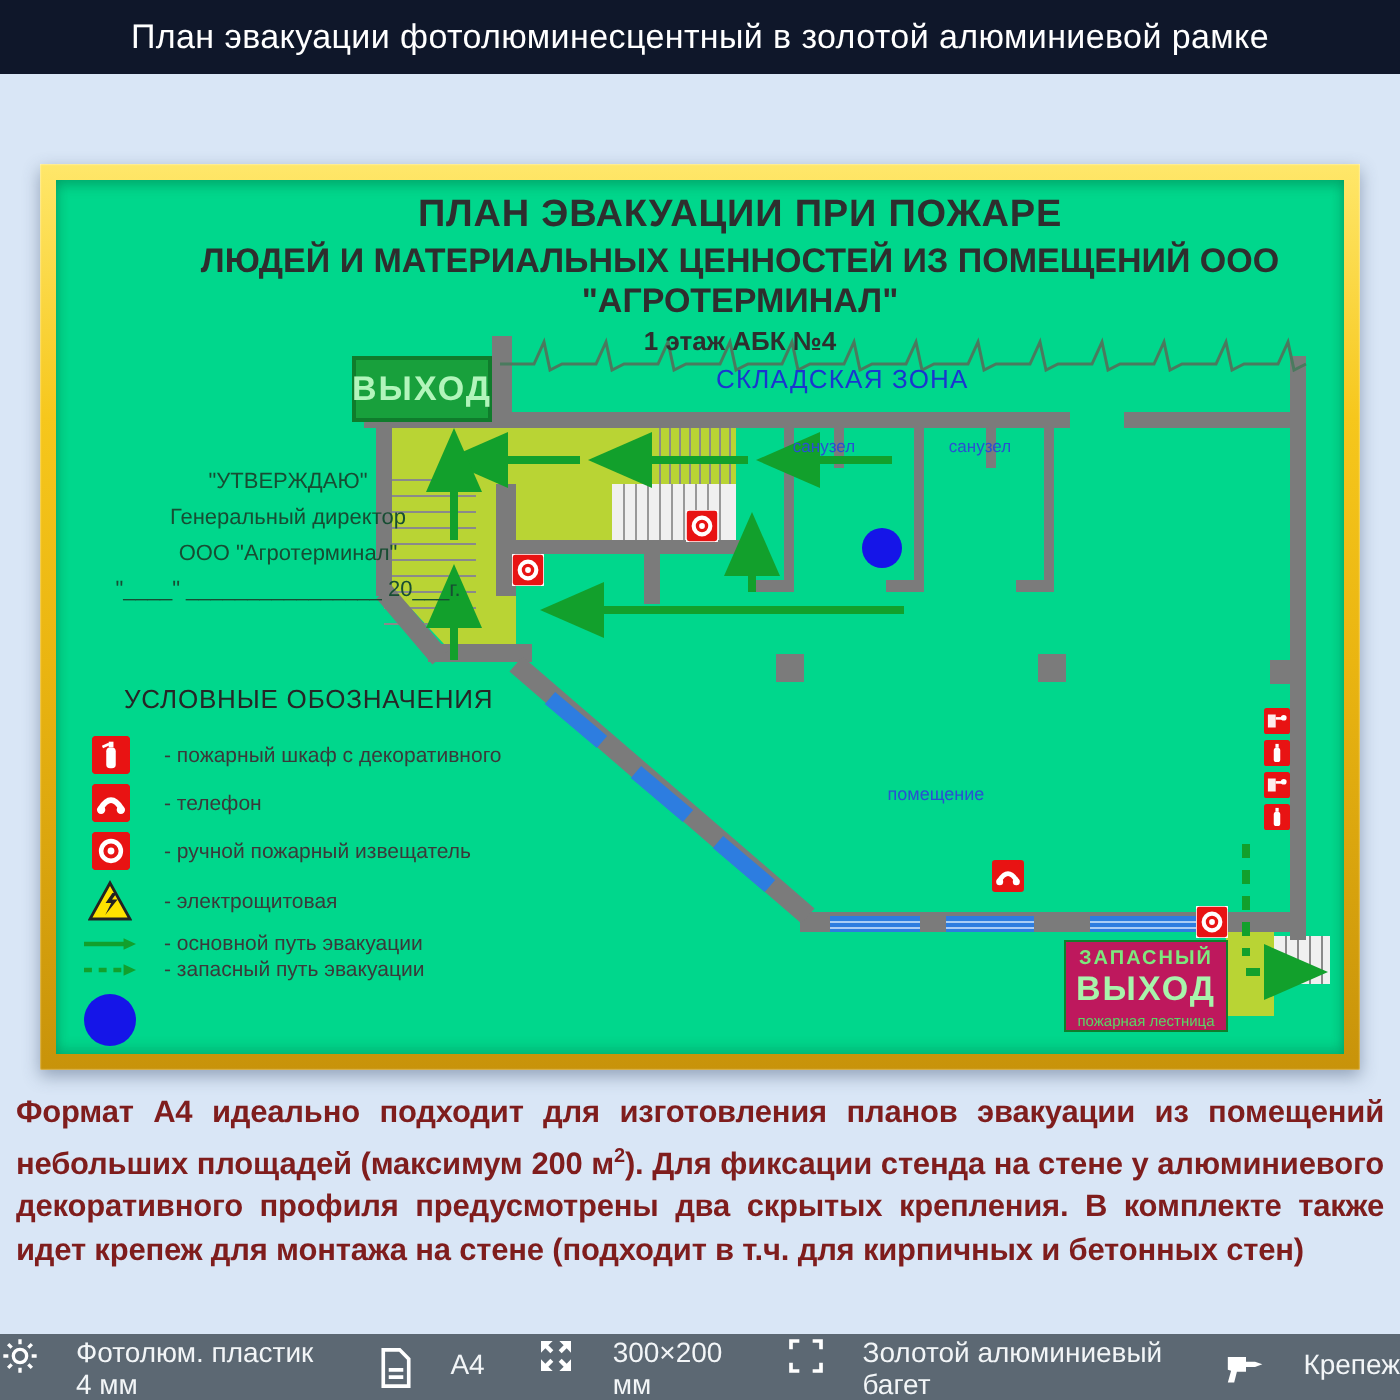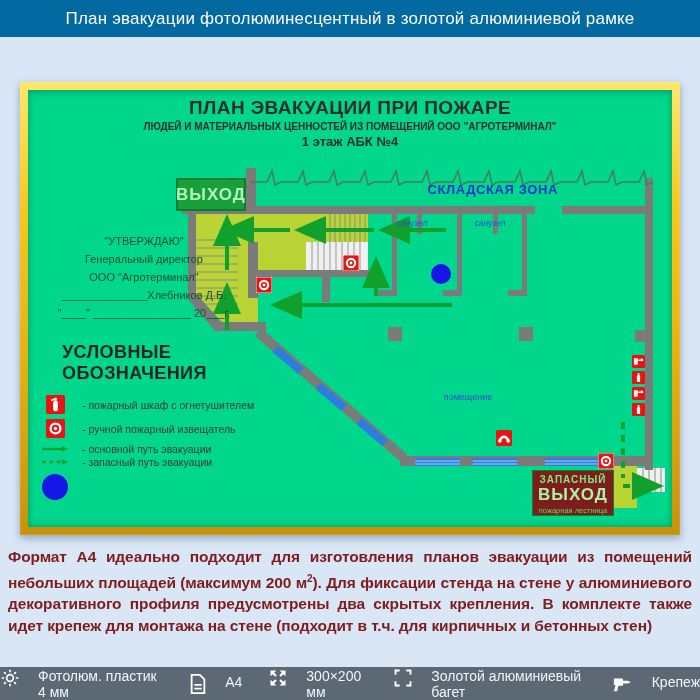--- a/index.html
+++ b/index.html
@@ -4,70 +4,70 @@
 <style>
   html,body{margin:0;padding:0;}
   body{
     width:700px;height:700px;position:relative;overflow:hidden;
     background:#d9e6f6;
     font-family:"Liberation Sans", sans-serif;
   }
   
   .top-banner{
     position:absolute;left:0;top:0;width:700px;height:37px;
-    background:#0369a1;color:#fff;
+    background:#0f172a;color:#fff;
     display:flex;align-items:center;justify-content:center;
     font-size:17px;letter-spacing:.2px;
   }
   
   .frame{
     position:absolute;left:20px;top:82px;width:644px;height:437px;
     padding:8px;
     background:linear-gradient(180deg,#ffe76a 0%,#f6c71c 28%,#eab511 55%,#c8930a 100%);
     box-shadow:0 3px 8px rgba(60,80,110,.45), inset 0 0 1px #fff;
   }
   .plan{
     position:relative;width:644px;height:437px;background:#00d78c;
     box-shadow:inset 0 3px 6px rgba(0,100,60,.35), inset 0 -3px 6px rgba(0,100,60,.25);
     overflow:hidden;
   }
   .plan-svg{position:absolute;left:0;top:0;}
-  .plan-titles{position:absolute;left:0;top:7px;width:100%;text-align:center;color:#2e2e2e;}
+  .plan-titles{position:absolute;left:0;top:7px;width:100%;text-align:center;color:#2e2e2e;padding-left:20px;}
   .pt1{font-size:19px;font-weight:600;letter-spacing:.4px;}
-  .pt2{font-size:10px;font-weight:600;margin-top:2px;}
+  .pt2{font-size:17px;font-weight:600;margin-top:2px;}
   .pt3{font-size:13px;font-weight:600;margin-top:2px;}
   .exit-box{
     position:absolute;left:148px;top:88px;width:70px;height:33px;
     background:#18a03c;border:2px solid #0f7c2c;box-sizing:border-box;
     color:#b2f5bb;font-weight:bold;font-size:17px;
     display:flex;align-items:center;justify-content:center;letter-spacing:1px;
   }
   .storage-label{
-    position:absolute;left:330px;top:92px;width:200px;text-align:right;
-    color:#1a35cf;font-weight:bold;font-size:13px;letter-spacing:.6px;
+    position:absolute;left:330px;top:92px;width:200px;text-align:left;
+    color:#1a35cf;font-weight:normal;font-size:13px;letter-spacing:.6px;
   }
   .room-label{position:absolute;color:#2a4fd2;font-size:8.5px;text-align:center;}
   .bath1{left:364px;top:128px;width:40px;}
   .bath2{left:442px;top:128px;width:40px;}
   .pom{left:400px;top:302px;width:80px;font-size:9px;}
   .emergency-box{
     position:absolute;left:504px;top:380px;width:82px;height:46px;
-    background:#7f1d1d;border:1px solid #0e7f2b;box-sizing:border-box;
+    background:#be185d;border:1px solid #0e7f2b;box-sizing:border-box;
     text-align:center;line-height:1;
   }
   .em1{color:#7de87d;font-size:10px;font-weight:bold;margin-top:4px;letter-spacing:1px;}
   .em2{color:#a8f3ab;font-size:17px;font-weight:bold;margin-top:1px;letter-spacing:1px;}
   .em3{color:#58d865;font-size:7.5px;margin-top:4px;}
   .approval{
     position:absolute;left:8px;top:142px;width:216px;text-align:center;
     color:#174d33;font-size:11px;line-height:18px;
   }
   
   .legend{position:absolute;left:14px;top:252px;width:260px;}
-  .lg-title{font-size:18px;font-weight:700;color:#262626;margin:0 0 11px 20px;letter-spacing:.4px;}
+  .lg-title{font-size:13px;font-weight:400;color:#262626;margin:0 0 11px 20px;letter-spacing:.4px;}
   .lg-row{display:flex;align-items:center;margin-bottom:5px;}
   .lg-row .lg-label{font-size:10.5px;color:#3a3a3a;margin-left:14px;white-space:nowrap;}
   .lg-ic{width:26px;display:flex;justify-content:center;align-items:center;flex:0 0 26px;}
   .red-sq{background:#e81313;border-radius:2px;display:block;}
   .sz20{width:19px;height:19px;}
   .arrow-rows{margin-bottom:3px;}
   .dot-blue{width:26px;height:26px;border-radius:50%;background:#1515e8;display:block;}
   
   .p-ic{position:absolute;}
   
@@ -185,52 +185,71 @@
     <div class="emergency-box">
       <div class="em1">ЗАПАСНЫЙ</div>
       <div class="em2">ВЫХОД</div>
       <div class="em3">пожарная лестница</div>
     </div>
 
     <div class="approval">
       <div>"УТВЕРЖДАЮ"</div>
       <div>Генеральный директор</div>
       <div>ООО "Агротерминал"</div>
-      <div>______________Хлебников Д.Б.</div>
       <div>"____" ________________ 20___г.</div>
     </div>
 
     <div class="legend">
       <div class="lg-title">УСЛОВНЫЕ ОБОЗНАЧЕНИЯ</div>
 
 
       <div class="lg-row">
         <span class="lg-ic">
           <svg class="red-sq sz20" viewBox="0 0 20 20">
               <rect width="20" height="20" rx="2" fill="#e81313"></rect>
               <rect x="7.5" y="6" width="5" height="11" rx="2" fill="#fff"></rect>
               <rect x="8.8" y="3" width="2.5" height="3" fill="#fff"></rect>
               <path d="M9,4.2 l-3.5,1.6" stroke="#fff" stroke-width="1.5"></path>
             </svg>
         </span>
-        <span class="lg-label">- пожарный шкаф с огнетушителем</span>
-      </div>
-
+        <span class="lg-label">- пожарный шкаф с декоративного</span>
+      </div>
+
+      <div class="lg-row">
+        <span class="lg-ic">
+          <svg class="red-sq sz20" viewBox="0 0 20 20">
+              <rect width="20" height="20" rx="2" fill="#e81313"></rect>
+              <path d="M4.5,13 Q10,4 15.5,13" stroke="#fff" stroke-width="3" fill="none"></path>
+              <circle cx="4.8" cy="13.6" r="2.2" fill="#fff"></circle>
+              <circle cx="15.2" cy="13.6" r="2.2" fill="#fff"></circle>
+            </svg>
+        </span>
+        <span class="lg-label">- телефон</span>
+      </div>
 
       <div class="lg-row">
         <span class="lg-ic">
           <svg class="red-sq sz20" viewBox="0 0 20 20">
               <rect width="20" height="20" rx="2" fill="#e81313"></rect>
               <circle cx="10" cy="10" r="5.2" stroke="#fff" stroke-width="2.4" fill="none"></circle>
               <circle cx="10" cy="10" r="1.8" fill="#fff"></circle>
             </svg>
         </span>
         <span class="lg-label">- ручной пожарный извещатель</span>
       </div>
 
+      <div class="lg-row">
+        <span class="lg-ic">
+          <svg width="22" height="21" viewBox="0 0 22 21">
+              <path d="M11,1.5 L21,19.5 H1 Z" fill="#ffe300" stroke="#222" stroke-width="1.4"></path>
+              <path d="M12.2,6.5 L8.8,11.5 h2.8 l-3,6 6.2,-7.8 h-2.8 l2.4,-3.2 Z" fill="#222"></path>
+            </svg>
+        </span>
+        <span class="lg-label">- электрощитовая</span>
+      </div>
 
       <div class="lg-row arrow-rows" style="margin-bottom:1px;">
         <span class="lg-ic">
           <svg width="46" height="10" viewBox="0 0 46 10">
               <line x1="0" y1="5" x2="36" y2="5" stroke="#12a02c" stroke-width="4"></line>
               <path d="M35,0 L46,5 L35,10 Z" fill="#12a02c"></path>
             </svg>
         </span>
         <span class="lg-label">- основной путь эвакуации</span>
       </div>

